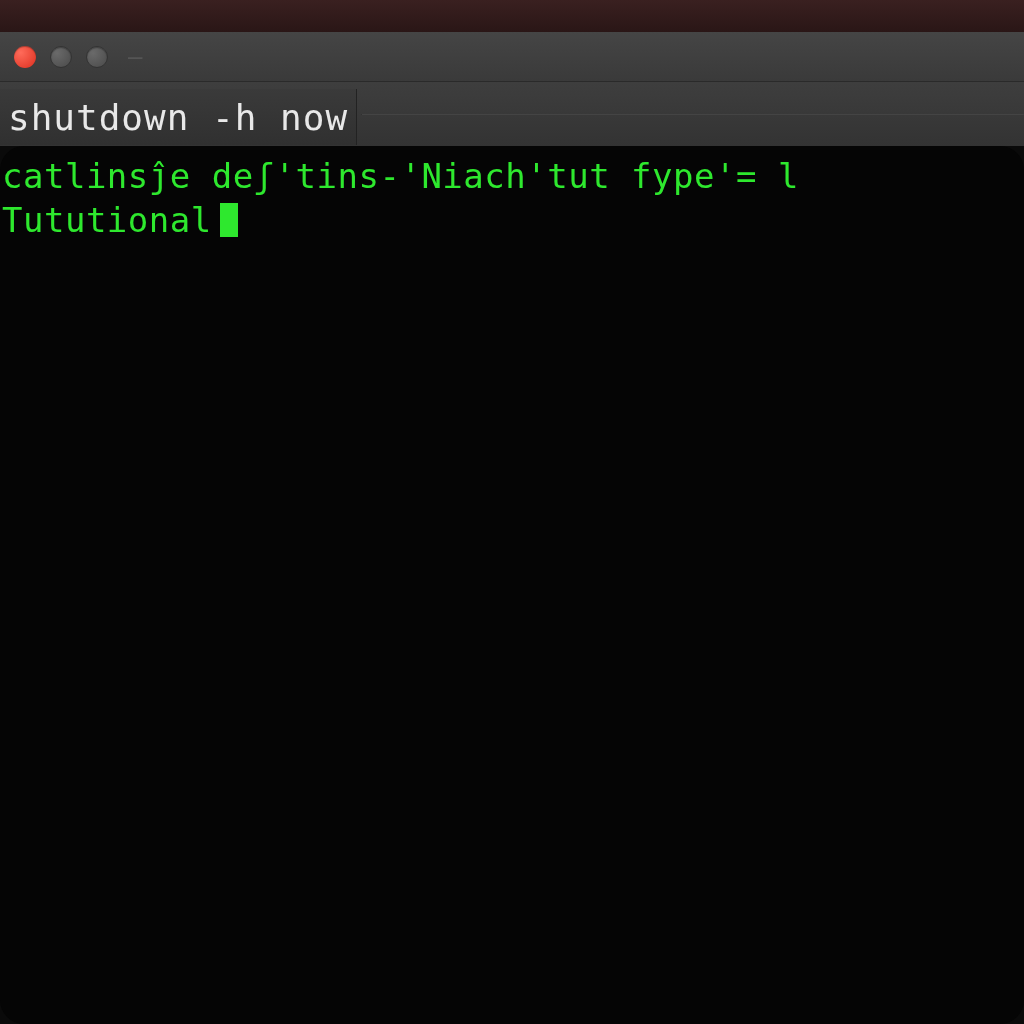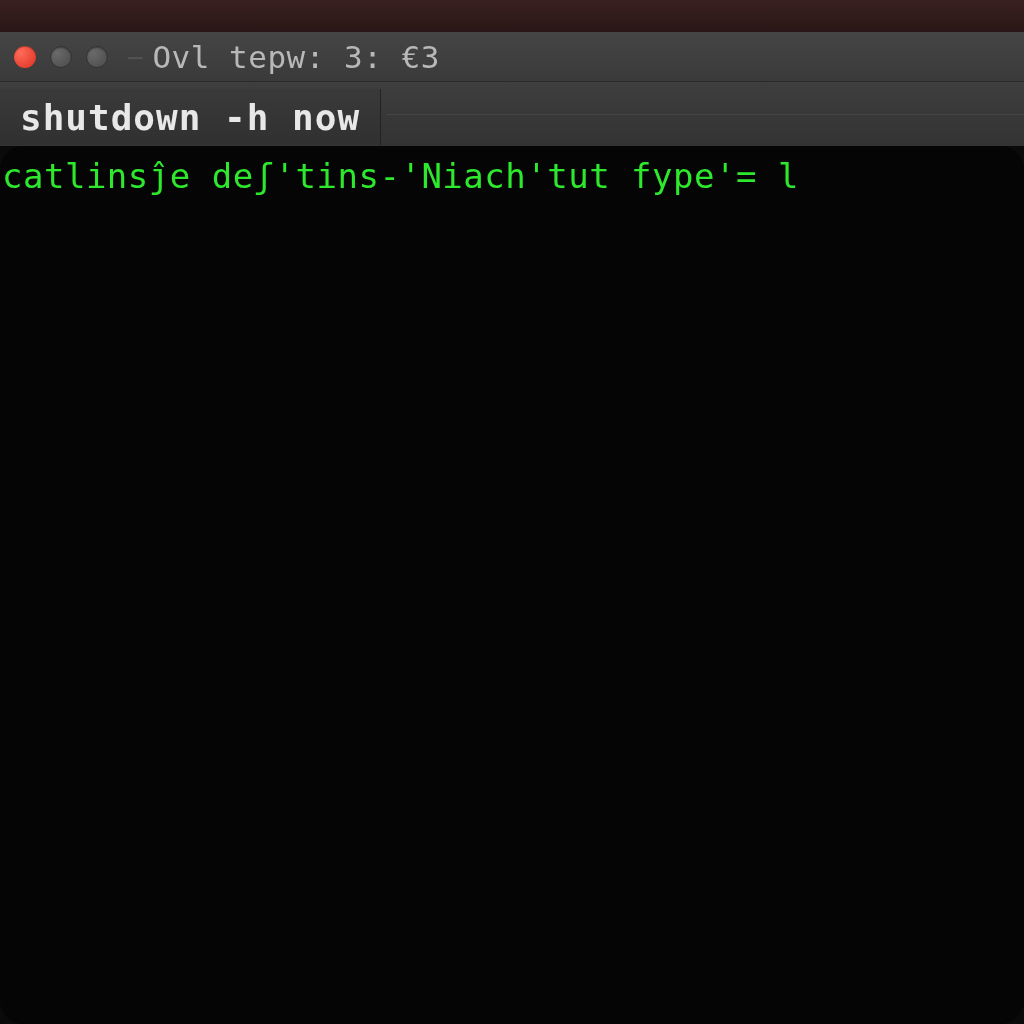--- a/index.html
+++ b/index.html
@@ -82,26 +82,26 @@
       height: 64px;
       background: linear-gradient(to bottom, #3e3e3e, #333333);
       display: flex;
       align-items: center;
       position: relative;
     }
     
     .tab {
       height: 56px;
       margin-top: 6px;
-      padding: 0 20px;
+      padding: 0 8px;
       display: flex;
       align-items: center;
       color: #e8e8e8;
       font-size: 36px;
-      font-weight: 700;
+      font-weight: 400;
       background: linear-gradient(to bottom, #3a3a3a, #303030);
       border-right: 1px solid #222;
       letter-spacing: 1px;
       justify-content: flex-end;
     }
     
     .tab-inactive {
       flex: 1;
       background: linear-gradient(to bottom, #363636, #2e2e2e);
       border-top: 1px solid #444;
@@ -148,27 +148,30 @@
 
 <div class="window">
 
   <div class="titlebar">
     <div class="traffic-lights">
       <div class="traffic-light close-btn"></div>
       <div class="traffic-light minimize-btn"></div>
       <div class="traffic-light maximize-btn"></div>
     </div>
     <span class="title-sep">–</span>
-    <span class="window-title">Ovl tepw: 3: €3</span>
   </div>
 
   <div class="tabbar">
     <div class="tab">
       <span>shutdown -h now</span>
     </div>
     <div class="tab-inactive"></div>
   </div>
 
   <div class="terminal-body">
     <div class="terminal-line">catlinsĵe deʃ'tins-'Niach'tut fype'= l</div>
+    <div class="terminal-line line2">
+      <span>Tututional</span>
+      <span class="cursor"></span>
+    </div>
   </div>
 
 </div>
 
 </body></html>

